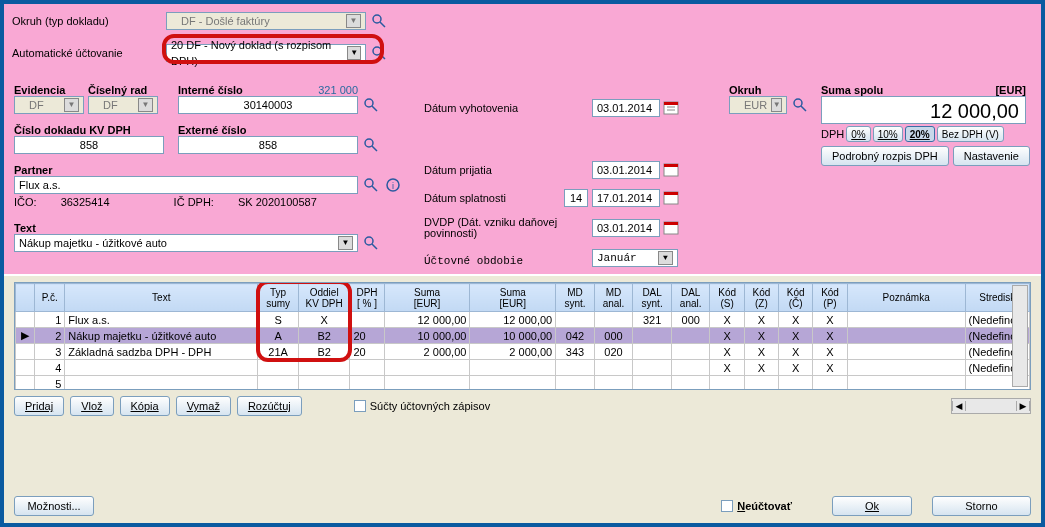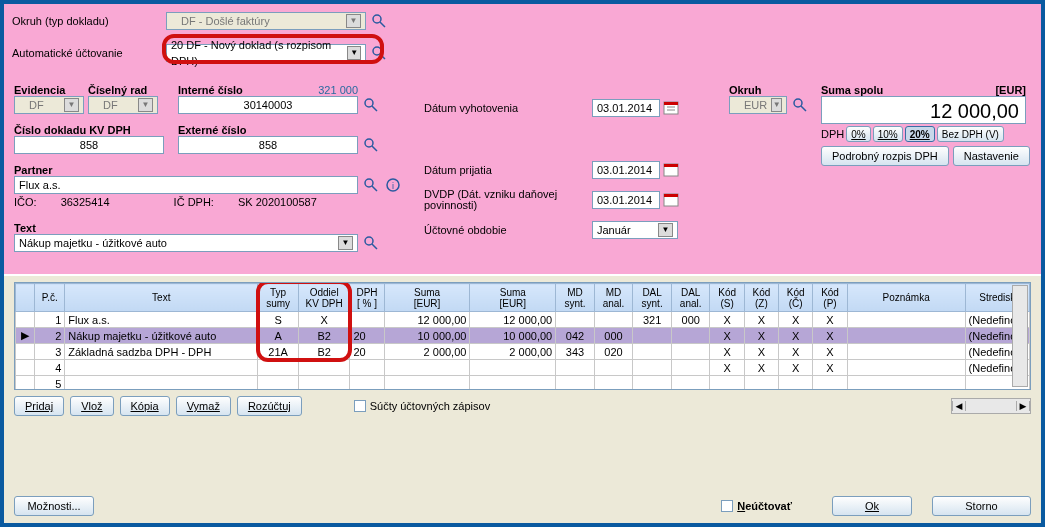--- a/index.html
+++ b/index.html
@@ -316,30 +316,41 @@
         <span style="width:168px;">Dátum prijatia</span>
         <div class="textbox" style="width:68px;">03.01.2014</div>
         <span class="cal-icon">
             <svg width="16" height="16">
               <rect x="1" y="2" width="14" height="12" fill="#fff" stroke="#888"></rect>
               <rect x="1" y="2" width="14" height="3" fill="#c00"></rect>
             </svg>
           </span>
       </div>
       <div style="display:flex; align-items:center; margin-bottom:10px;">
+        <span style="width:140px;">Dátum splatnosti</span>
+        <div class="textbox" style="width:24px; text-align:center;">14</div>
+        <div class="textbox" style="width:68px; margin-left:4px;">17.01.2014</div>
+        <span class="cal-icon">
+            <svg width="16" height="16">
+              <rect x="1" y="2" width="14" height="12" fill="#fff" stroke="#888"></rect>
+              <rect x="1" y="2" width="14" height="3" fill="#c00"></rect>
+            </svg>
+          </span>
+      </div>
+      <div style="display:flex; align-items:center; margin-bottom:10px;">
         <span style="width:168px; line-height:11px;">DVDP (Dát. vzniku daňovej povinnosti)</span>
         <div class="textbox" style="width:68px;">03.01.2014</div>
         <span class="cal-icon">
             <svg width="16" height="16">
               <rect x="1" y="2" width="14" height="12" fill="#fff" stroke="#888"></rect>
               <rect x="1" y="2" width="14" height="3" fill="#c00"></rect>
             </svg>
           </span>
       </div>
-      <div style="display:flex; align-items:center;">
+      <div style="display:flex; align-items:flex-end;font-family:Liberation Mono, monospace;">
         <span style="width:168px;">Účtovné obdobie</span>
         <div class="combo" style="width:86px;">
           <span>Január</span>
             <span class="arrow">▼</span>
         </div>
       </div>
     </div>
 
     <div class="field-group" style="left:725px; top:80px;">
       <div class="field-label">Okruh</div>

